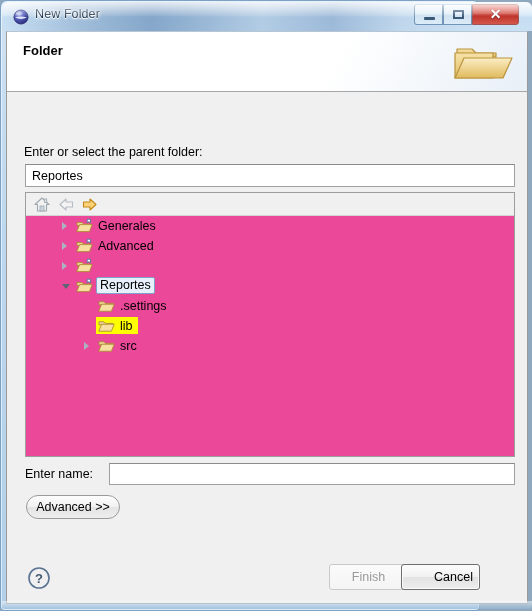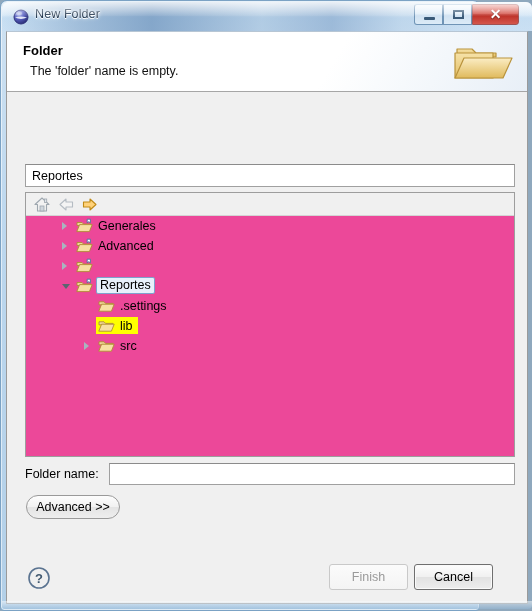--- a/index.html
+++ b/index.html
@@ -260,25 +260,26 @@
     box-sizing: border-box;
     cursor: default;
   }
   #btn-finish {
     left: 322px;
     color: #9a9a9a;
     background: linear-gradient(180deg,#fbfbfb 0%, #f4f4f4 100%);
     border: 1px solid #c9c9c9;
   }
   #btn-cancel {
-    left: 407px;
+    left: 394px;
     color: #000;
     background: linear-gradient(180deg,#fdfdfd 0%, #f1f1f1 48%, #e2e2e2 52%, #ededed 100%);
     border: 1px solid #6f6f6f;
     box-shadow: inset 0 0 0 1px #fafafa;
+    text-align: right;
   }
 
   #bottom-sheen {
     position:absolute; left:1px; bottom:1px; width:530px; height:8px;
     background:linear-gradient(180deg, rgba(255,255,255,.5), rgba(150,185,215,.55));
     border-radius: 0 0 4px 4px;
   }
 </style>
 </head>
 <body>
@@ -310,21 +311,20 @@
     </div>
     <div class="capbtn" id="btn-close">
       <span class="glyph-close">✕</span>
     </div>
   </div>
 
   <div id="client">
 
     <div id="header">
       <div id="header-title">Folder</div>
-      <div id="header-message">The 'folder' name is empty.</div>
       <span id="header-image">
         <svg width="66" height="54" viewBox="0 0 66 54">
           <defs>
             <linearGradient id="fbk" x1="0" y1="0" x2="0" y2="1">
               <stop offset="0%" stop-color="#f6e2a8"></stop>
               <stop offset="100%" stop-color="#e3bf66"></stop>
             </linearGradient>
             <linearGradient id="ffr" x1="0" y1="0" x2="0" y2="1">
               <stop offset="0%" stop-color="#fbedc4"></stop>
               <stop offset="100%" stop-color="#e0ba5c"></stop>
@@ -332,20 +332,21 @@
           </defs>
           <path d="M6 13 h15 l4 4 h20 v4 h-39 z" fill="url(#fbk)" stroke="#b9933c" stroke-width="1.2" stroke-linejoin="round"></path>
           <path d="M4 17 h38 v25 h-38 z" fill="url(#fbk)" stroke="#b9933c" stroke-width="1.2" stroke-linejoin="round"></path>
           <path d="M4 42 L13 22 h48 L52 42 z" fill="url(#ffr)" stroke="#b9933c" stroke-width="1.2" stroke-linejoin="round"></path>
         </svg>
       </span>
     </div>
 
     <div id="body">
 
+      <div id="label-parent">Enter or select the parent folder:</div>
 
       <input class="txtfield" id="input-parent" type="text" placeholder="" value="Reportes" style="">
 
       <div id="tree-panel">
         <div id="tree-toolbar">
           <span class="tbtn" id="tb-home">
             <svg width="18" height="17" viewBox="0 0 18 17">
               <path d="M9 2 L16 8.5 H13.5 V15 H4.5 V8.5 H2 Z" fill="#f2f2f2" stroke="#9ea7af" stroke-width="1.1" stroke-linejoin="round"></path>
               <rect x="7" y="10" width="4" height="5" fill="#cfd6dd" stroke="#9ea7af" stroke-width=".8"></rect>
               <rect x="11.5" y="3" width="2.2" height="3.5" fill="#dfe4e9" stroke="#9ea7af" stroke-width=".8"></rect>
@@ -431,21 +432,21 @@
              <svg width="17" height="15" viewBox="0 0 17 15">
   <path d="M1 3.8 h5 l1.6 1.6 h7.4 v1.4 h-14 z" fill="#f0d79a" stroke="#b08b34" stroke-width=".9" stroke-linejoin="round"></path>
   <path d="M0.8 13.2 L3.6 6.2 H16.2 L13.4 13.2 Z" fill="#f7dfa2" stroke="#b08b34" stroke-width=".9" stroke-linejoin="round"></path>
 </svg>
            </span>
               <span class="rlabel" style="left:62px">src</span>
             </div>
           </div>
       </div>
 
-      <div id="label-foldername">Folder name:</div>
+      <div id="label-foldername">Enter name:</div>
       <input class="txtfield" id="input-foldername" type="text" placeholder="" style="">
 
       <button id="btn-advanced">Advanced &gt;&gt;</button>
     </div>
 
     <div id="footer">
       <span id="help-icon">
         <svg width="26" height="26" viewBox="0 0 26 26">
           <circle cx="13" cy="13" r="10" fill="none" stroke="#5a7390" stroke-width="1.6"></circle>
           <text x="13" y="18" font-family="Liberation Sans, sans-serif" font-size="13" fill="#41586f" text-anchor="middle" font-weight="bold">?</text>

